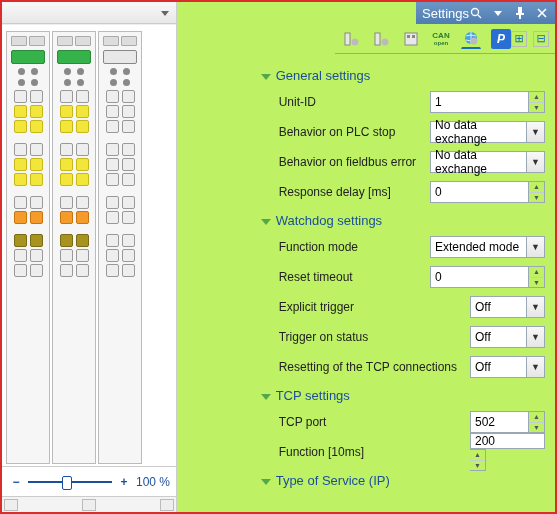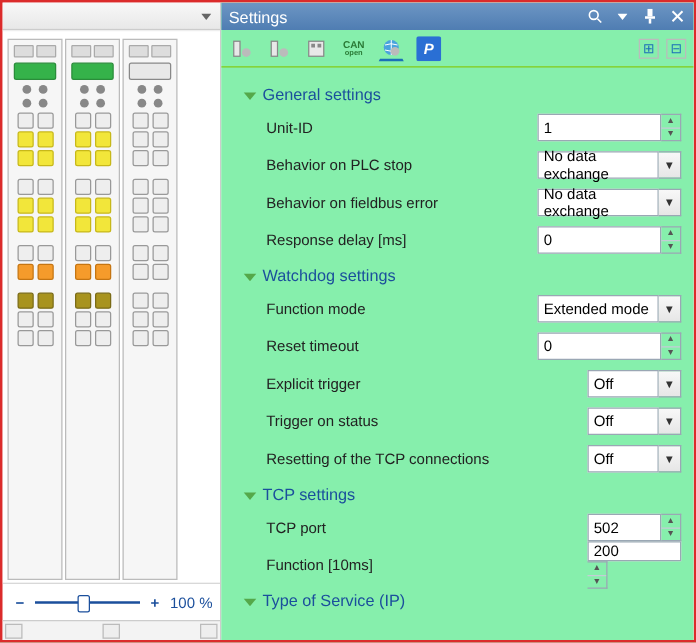--- a/index.html
+++ b/index.html
@@ -85,22 +85,23 @@
   .bottom-scroll {
     height:16px; border-top:1px solid #ccc;
     display:flex; align-items:center; justify-content:space-between;
     background:#f3f3f3; padding:0 2px;
   }
   .bottom-scroll .sbtn { width:14px; height:12px; border:1px solid #bbb; background:#eee; }
 
   .settings-pane {
     flex:1;
     display:flex; flex-direction:column;
-    background:#86efac;
+    background:#bef264;
     overflow:hidden;
+    align-items:flex-end;
   }
   .settings-title {
     height:22px;
     background: linear-gradient(#6d96c4,#4f7db2);
     color:#fff;
     display:flex; align-items:center; justify-content:space-between;
     padding:0 6px;
     font-size:13px;
   }
   .settings-title .title-icons { display:flex; gap:8px; align-items:center; }
@@ -124,21 +125,21 @@
     display:flex; align-items:center; gap:5px;
     color:#1b4f9c; font-size:13px;
     margin: 6px 0 4px 8px;
     cursor:pointer;
   }
   .tri { width:0; height:0; border-left:5px solid transparent; border-right:5px solid transparent; border-top:6px solid #55a84a; transform: translateY(1px); }
   .group-body { padding-left: 26px; }
   .row {
     display:flex; align-items:center;
     height:30px;
-    gap:25px;
+    gap:13px;
   }
   .row .label { flex:1; color:#222; }
   .control { width:115px; display:flex; }
   .num-input, .sel-input {
     flex:1;
     height:22px;
     border:1px solid #9aa7b4;
     background:#fff;
     font-size:12px;
     padding:0 4px;

